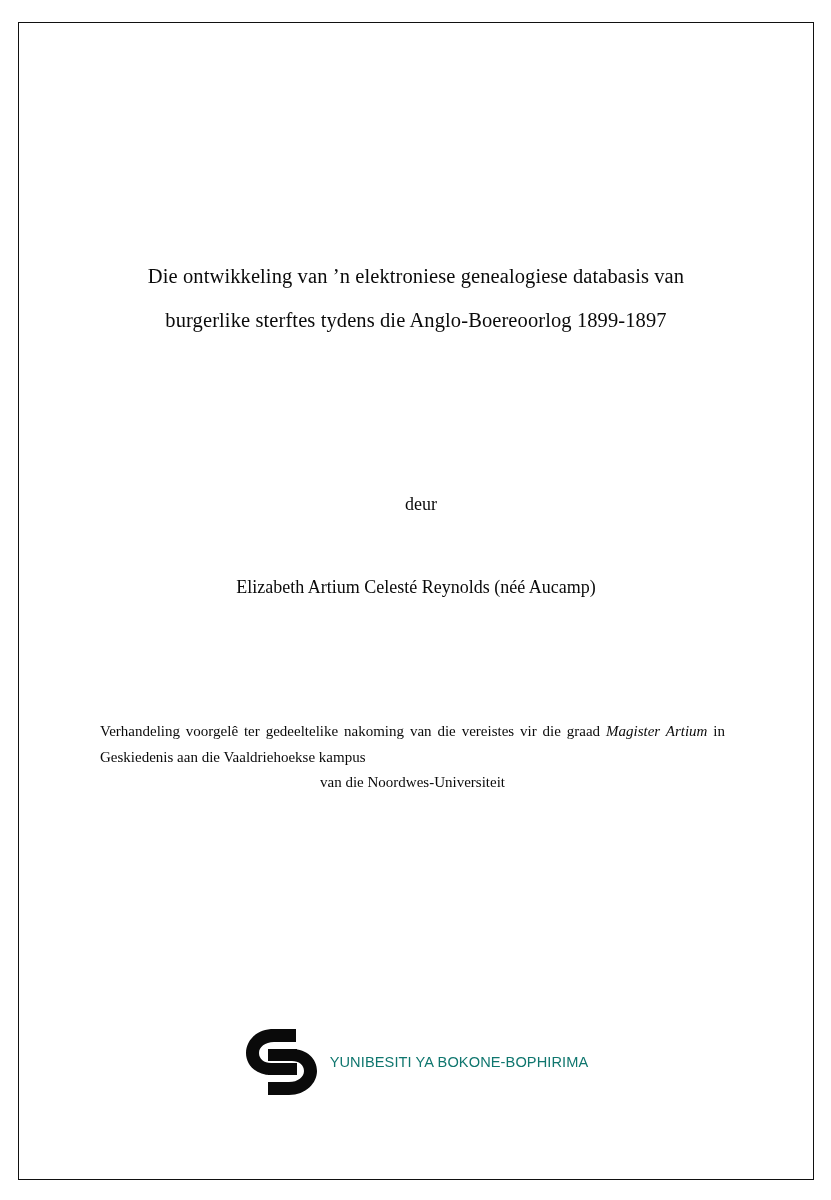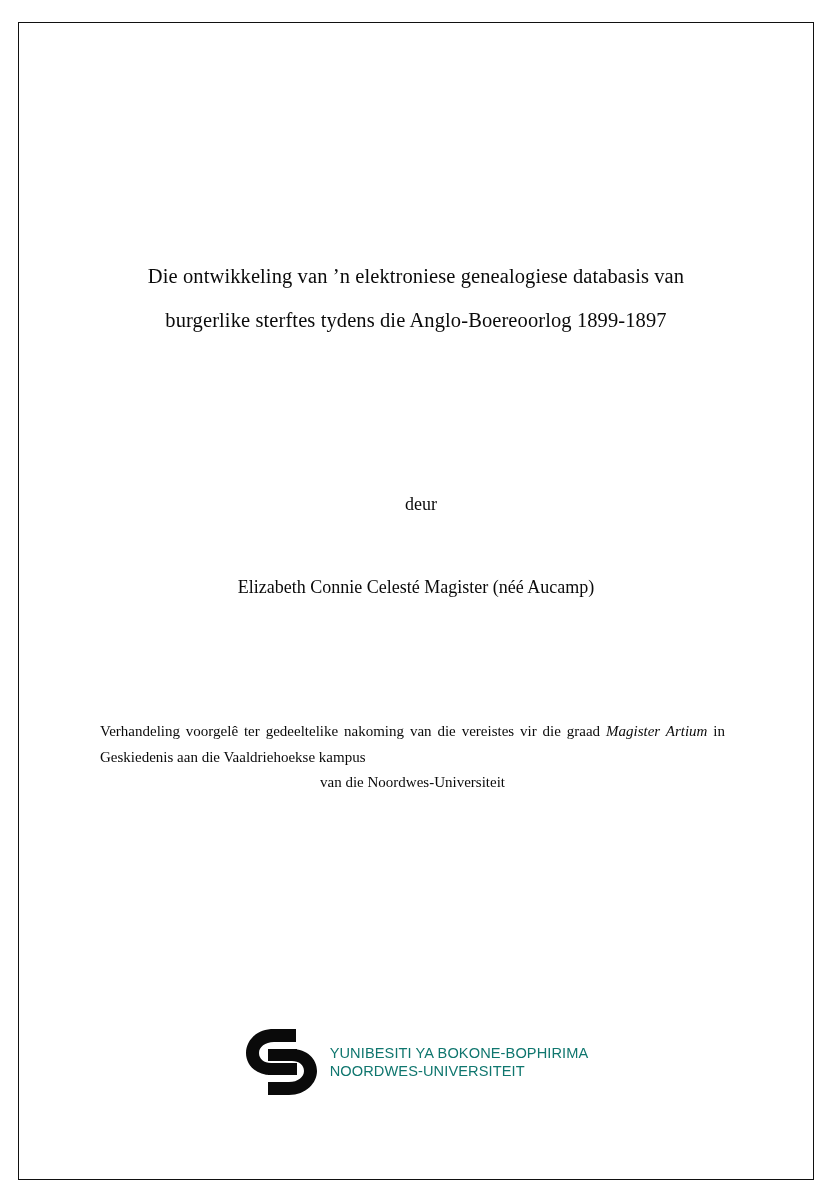--- a/index.html
+++ b/index.html
@@ -142,35 +142,34 @@
 
   <div class="content">
 
     <div class="title-block">
       <span class="title-line">Die ontwikkeling van ’n elektroniese genealogiese databasis van</span>
       <span class="title-line">burgerlike sterftes tydens die Anglo-Boereoorlog 1899-1897</span>
     </div>
 
     <div class="byword">deur</div>
 
-    <div class="author">Elizabeth Connie Celesté Magister (néé Aucamp)</div>
+    <div class="author">Elizabeth Artium Celesté Reynolds (néé Aucamp)</div>
 
     <div class="abstract">
       <span>Verhandeling voorgelê ter gedeeltelike nakoming van die vereistes vir die graad </span><em>Magister Artium</em><span> in Geskiedenis aan die Vaaldriehoekse kampus</span>
       <div class="last-line">van die Noordwes-Universiteit</div>
     </div>
 
 
     <div class="logo">
       <svg class="logo-mark" viewBox="0 0 78 70" xmlns="http://www.w3.org/2000/svg">
         <path d="M30 2 C12 2 2 14 2 26 C2 38 12 48 27 48 L27 36 C20 36 15 32 15 26 C15 20 21 15 30 15 L52 15 L52 2 Z" fill="#0a0a0a"></path>
         <path d="M48 22 C63 22 73 32 73 44 C73 56 62 68 45 68 L24 68 L24 55 L45 55 C54 55 60 50 60 44 C60 38 55 34 48 34 Z" fill="#0a0a0a"></path>
         <rect x="24" y="22" width="29" height="12" fill="#0a0a0a"></rect>
         <rect x="24" y="36" width="29" height="12" fill="#0a0a0a"></rect>
       </svg>
       <div class="logo-text">
         <span>YUNIBESITI YA BOKONE-BOPHIRIMA</span>
-        <span>NOORDWES-UNIVERSITEIT</span>
       </div>
     </div>
 
   </div>
 </div>
 
 </body></html>

